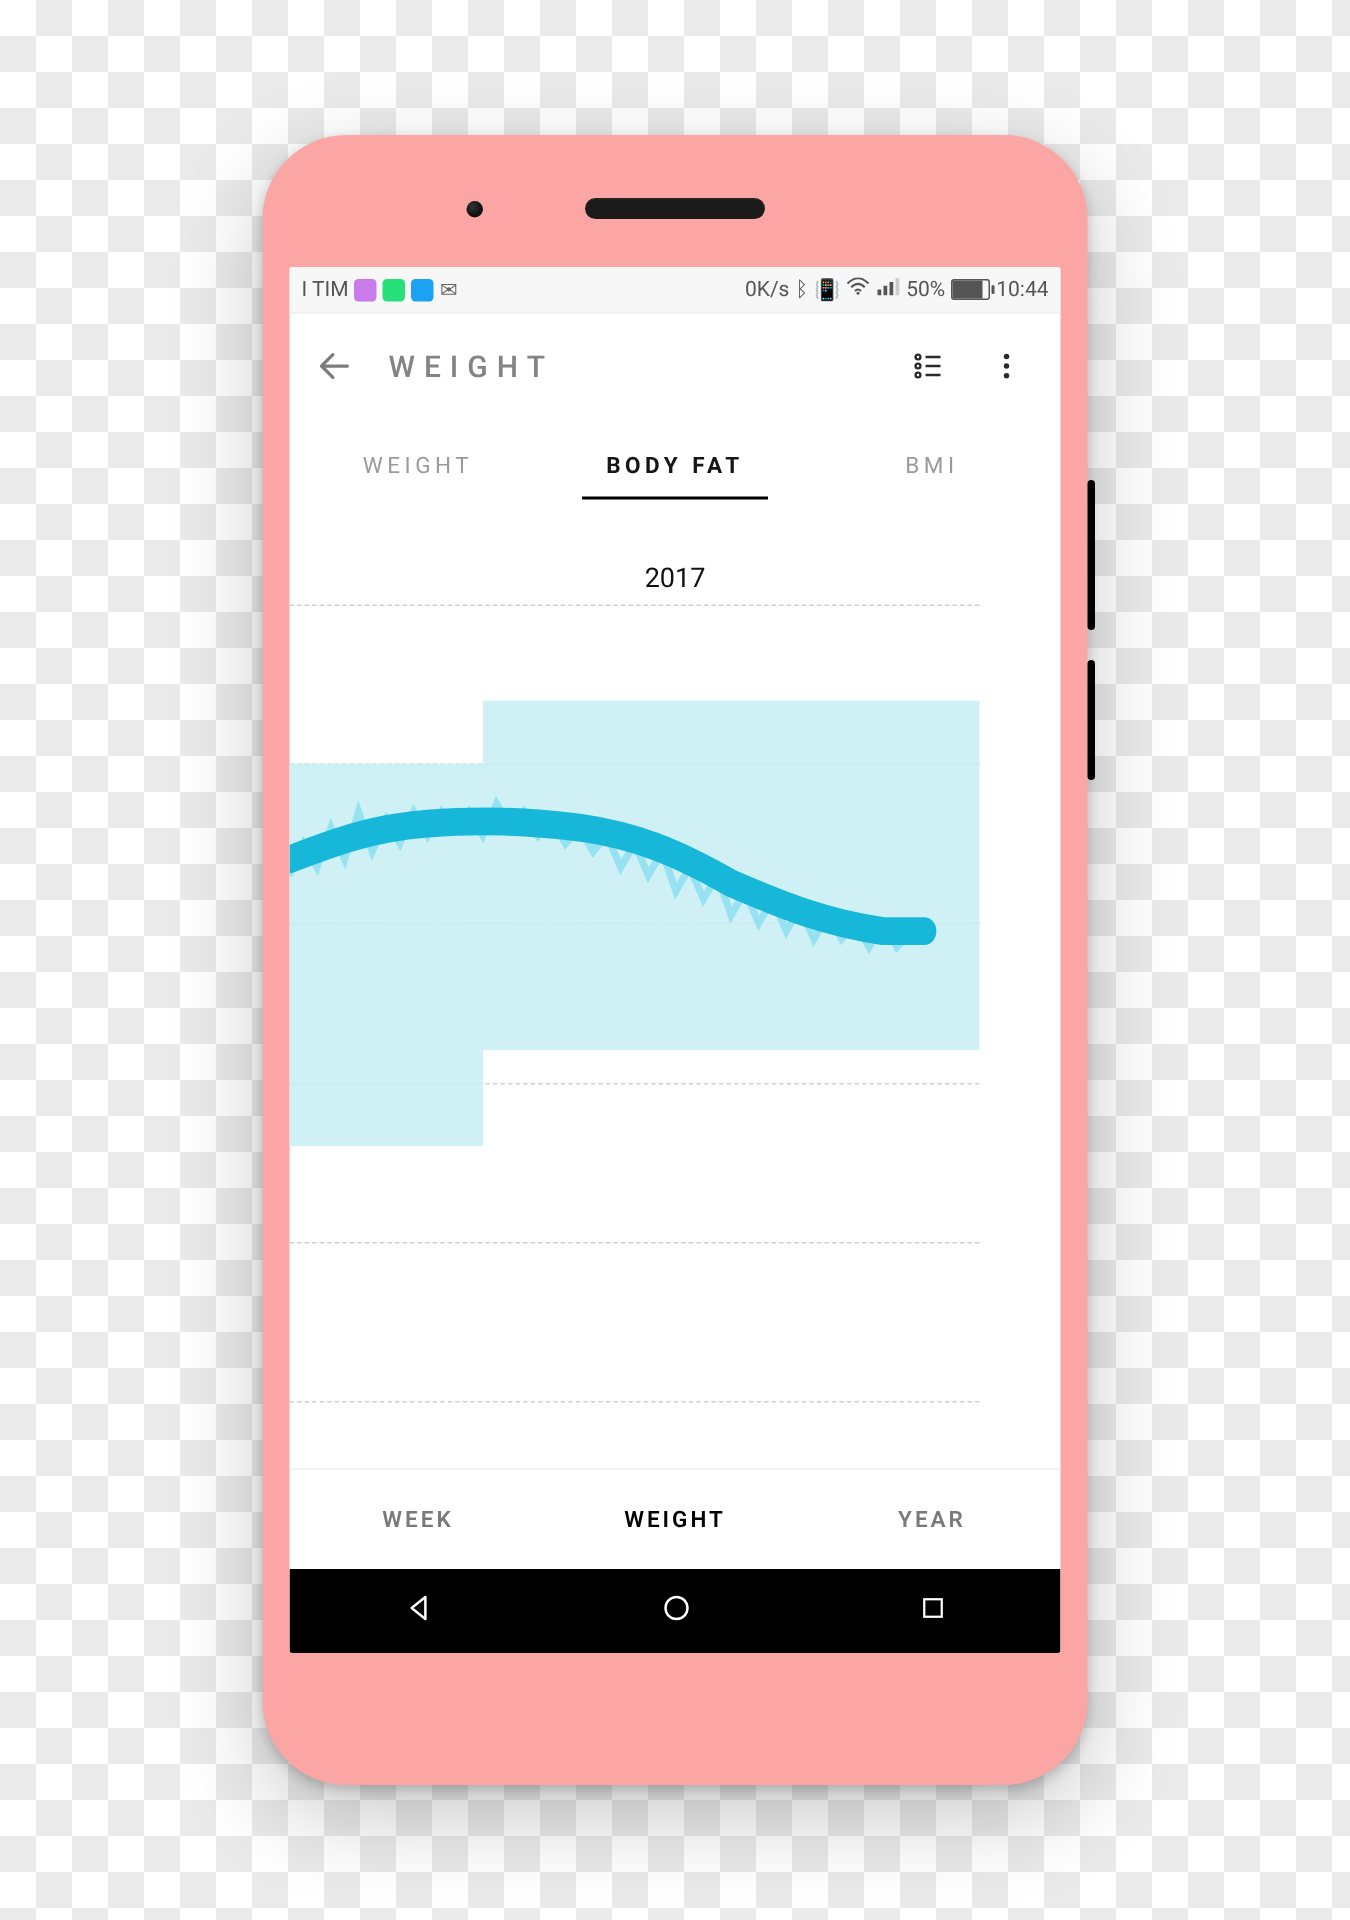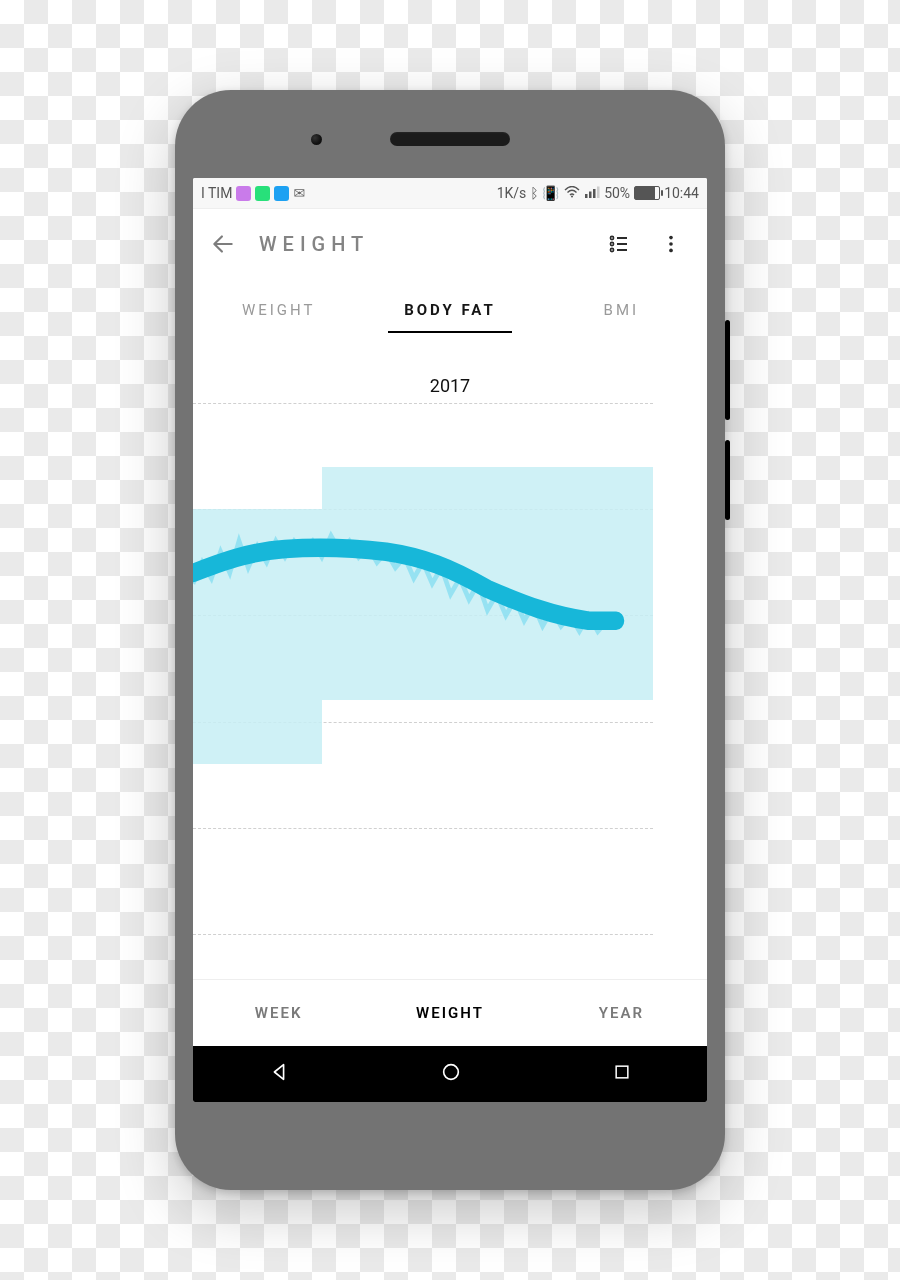--- a/index.html
+++ b/index.html
@@ -12,21 +12,21 @@
       linear-gradient(45deg,transparent 75%,#eaeaea 75%),
       linear-gradient(-45deg,transparent 75%,#eaeaea 75%);
     background-size:48px 48px;
     background-position:0 0,0 24px,24px -24px,-24px 0;
     background-color:#fff;
     display:flex;align-items:center;justify-content:center;
   }
   
   .phone{
     width:550px;height:1100px;
-    background:#737373;border-radius:56px;
+    background:#fca5a5;border-radius:56px;
     box-shadow:0 20px 60px rgba(0,0,0,.22),0 3px 8px rgba(0,0,0,.18);
     position:relative;padding:26px;box-sizing:border-box;
   }
   .sidebtn{position:absolute;right:-5px;background:#000;border-radius:3px;width:5px;}
   .sidebtn.a{top:230px;height:100px;}
   .sidebtn.b{top:350px;height:80px;}
   .speaker{
     position:absolute;top:42px;left:50%;transform:translateX(-50%);
     width:120px;height:14px;background:#1b1b1b;border-radius:8px;
     box-shadow:inset 0 1px 2px rgba(255,255,255,.05);
@@ -100,21 +100,21 @@
 
     <div class="status">
       <div class="l">
         <span>I TIM</span>
         <span class="app-ic ic-purple"></span>
         <span class="app-ic ic-green"></span>
         <span class="app-ic ic-blue"></span>
         <span class="ic-mail">✉</span>
       </div>
       <div class="r">
-        <span>1K/s</span>
+        <span>0K/s</span>
         <span class="glyph">ᛒ</span>
         <span class="glyph">📳</span>
         <span class="glyph">
           <svg width="16" height="12" viewBox="0 0 16 12">
               <path d="M1 4 Q8 -3 15 4 M3.5 6.5 Q8 2 12.5 6.5 M6 9 Q8 7 10 9" stroke="#555" stroke-width="1.4" fill="none"></path>
               <circle cx="8" cy="10.5" r="1" fill="#555"></circle>
             </svg>
         </span>
         <span class="glyph">
           <svg width="16" height="12" viewBox="0 0 16 12">

